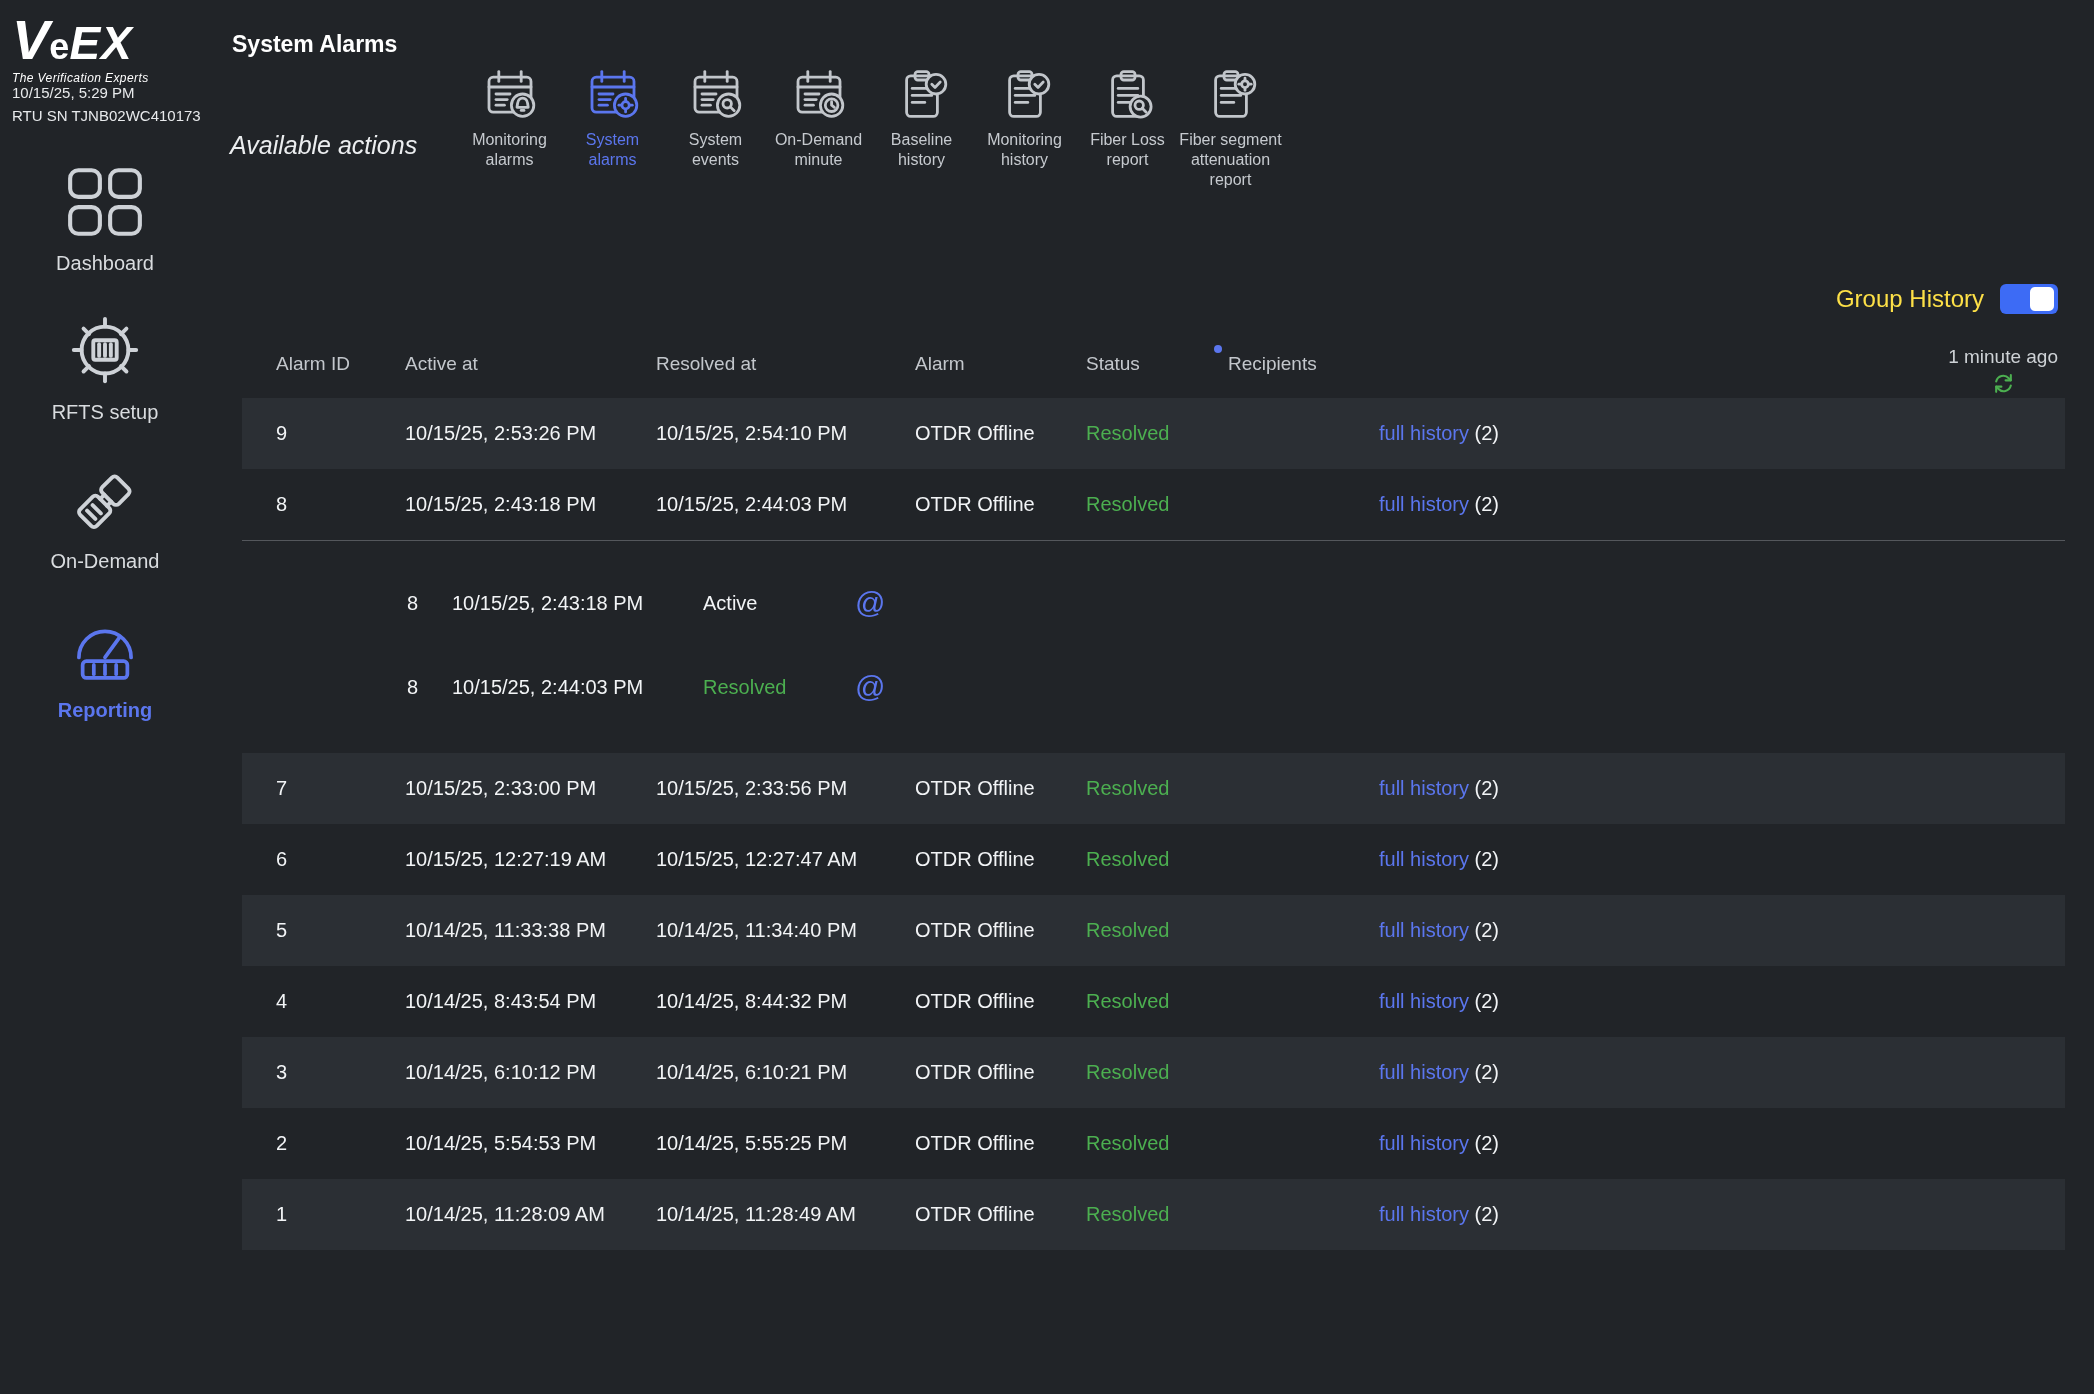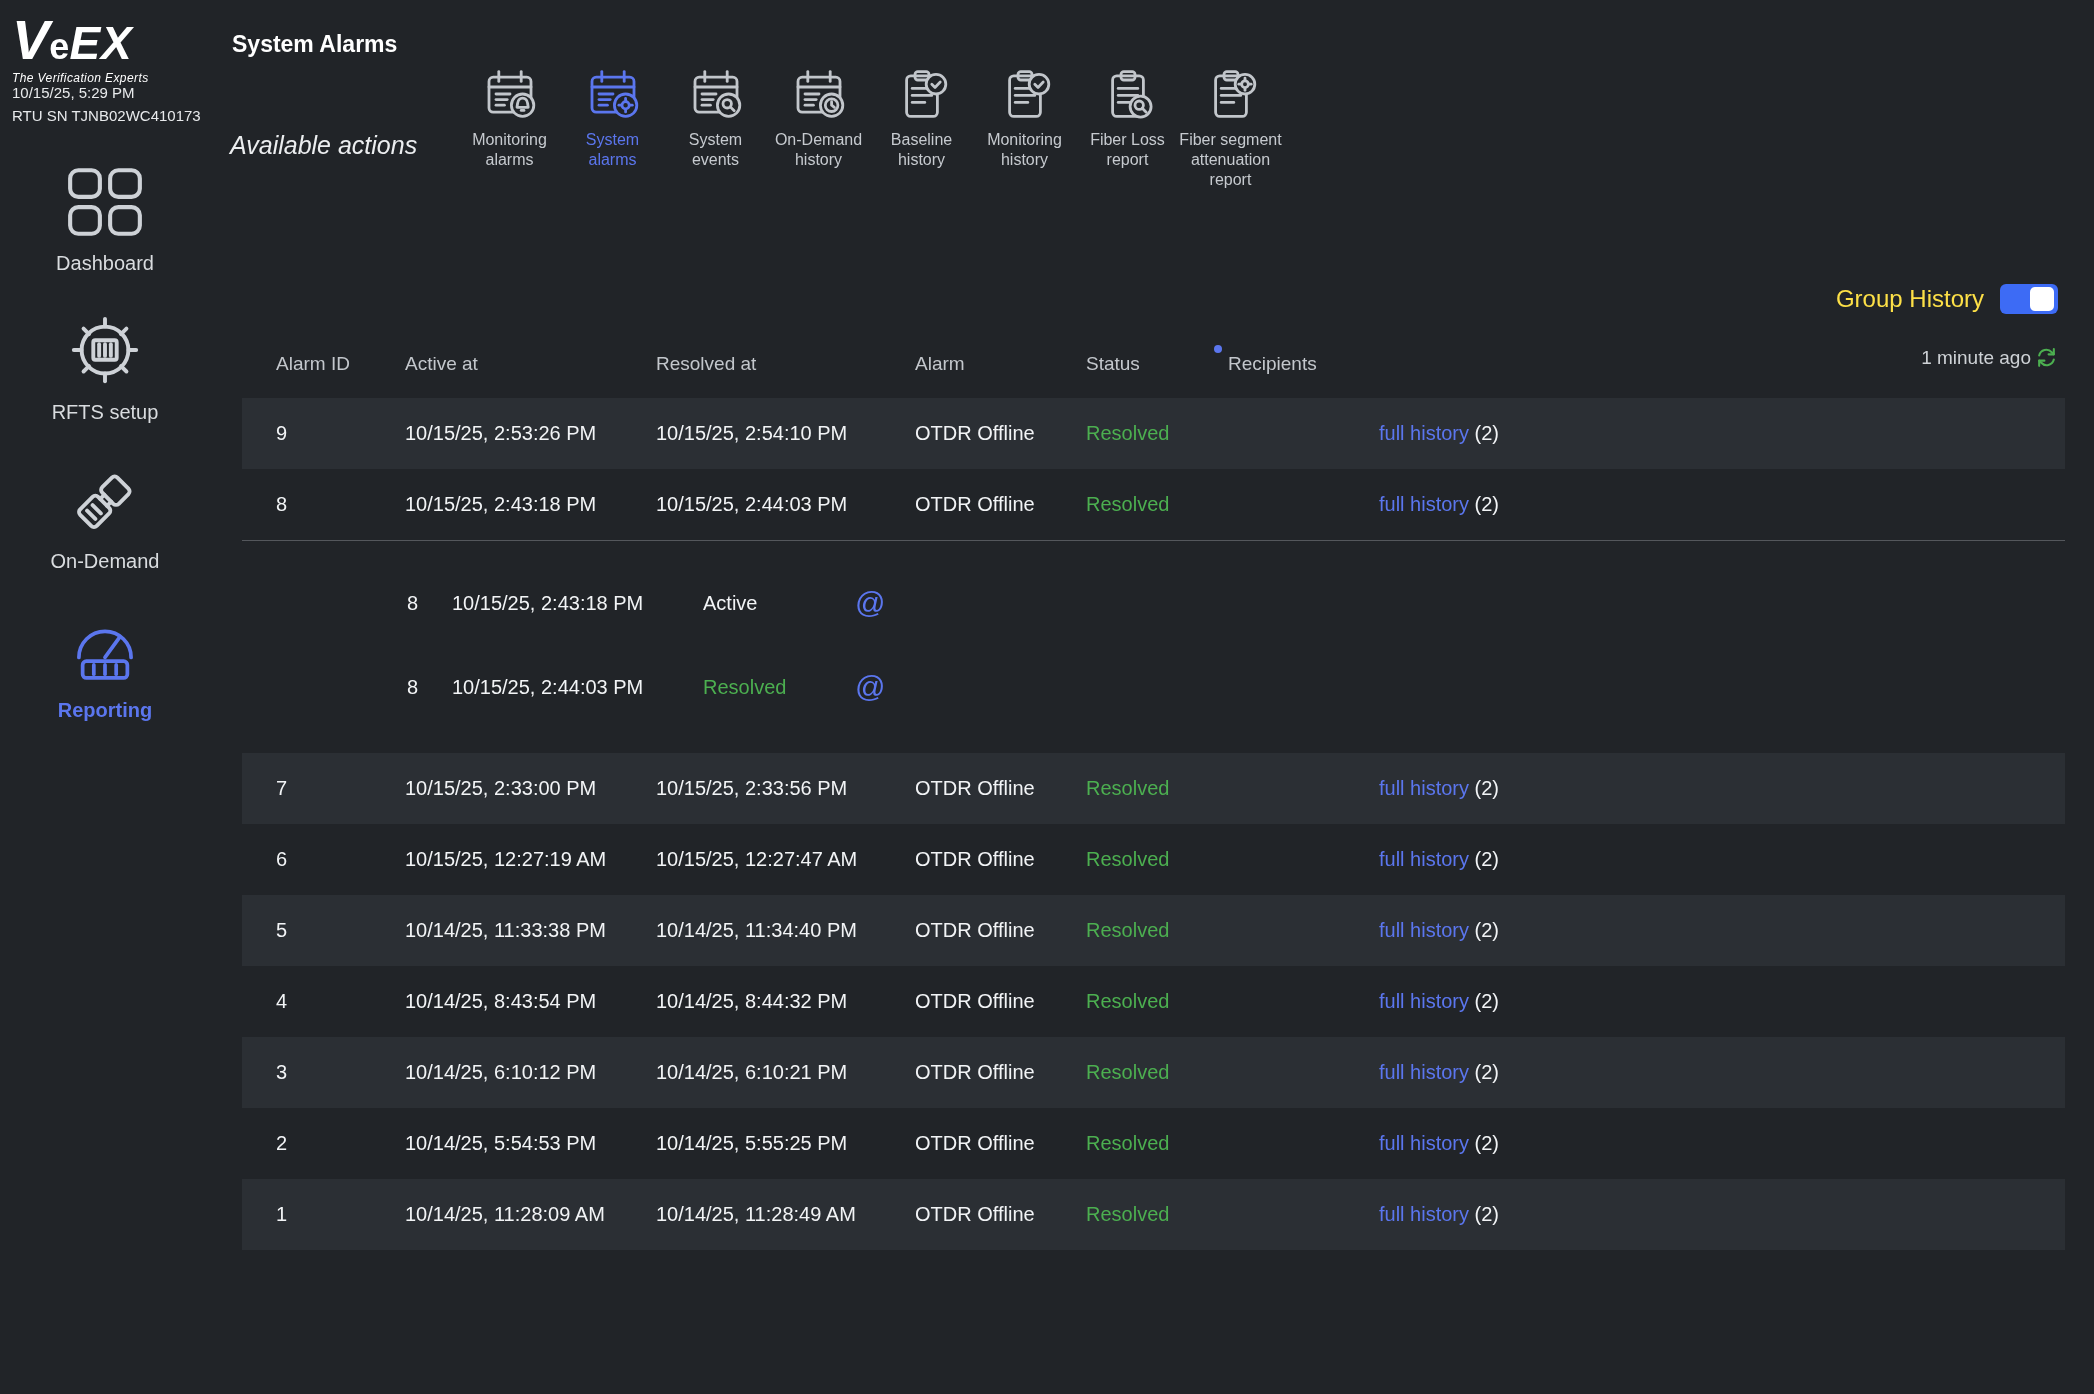--- a/index.html
+++ b/index.html
@@ -46,21 +46,21 @@
   .action{width:103px;display:flex;flex-direction:column;align-items:center;text-align:center;cursor:pointer;color:var(--icon);}
   .action svg{width:56px;height:56px;stroke:var(--icon);fill:none;stroke-width:2;stroke-linecap:round;stroke-linejoin:round;}
   .action .albl{margin-top:8px;font-size:16px;line-height:1.25;color:#c6cacf;}
   .action.active svg{stroke:var(--accent);}
   .action.active .albl{color:var(--accent);}
 
   .group-history{position:absolute;top:284px;right:36px;display:flex;align-items:center;gap:16px;font-size:24px;color:#fde047;}
   .toggle{width:58px;height:30px;border-radius:6px;background:var(--toggle);position:relative;cursor:pointer;}
   .toggle .knob{position:absolute;top:3px;right:4px;width:24px;height:24px;border-radius:5px;background:#fff;}
 
-  .refresh{position:absolute;top:346px;right:36px;display:flex;align-items:center;gap:4px;font-size:19px;color:#ced2d6;}
+  .refresh{position:absolute;top:346px;right:36px;display:flex;align-items:center;gap:4px;font-size:19px;color:#ced2d6;flex-direction:column;}
   .refresh svg{width:23px;height:23px;stroke:var(--green);fill:none;stroke-width:2;stroke-linecap:round;stroke-linejoin:round;}
 
   
   .table{position:absolute;left:30px;top:338px;width:1823px;}
   .thead,.row{display:grid;grid-template-columns:129px 251px 259px 171px 142px 1fr;padding-left:34px;align-items:center;}
   .thead{height:52px;font-size:19px;color:var(--muted);margin-bottom:8px;}
   .col-recipients{position:relative;}
   .dot{position:absolute;left:-14px;top:-8px;width:8px;height:8px;border-radius:50%;background:var(--accent);}
   .row{height:71px;font-size:20px;color:var(--text);}
   .row.striped{background:var(--stripe);}
@@ -231,21 +231,21 @@
       <div class="action">
         <svg>
             <use href="#i-cal-search"></use>
           </svg>
         <span class="albl">System events</span>
       </div>
       <div class="action">
         <svg>
             <use href="#i-cal-clock"></use>
           </svg>
-        <span class="albl">On-Demand history</span>
+        <span class="albl">On-Demand minute</span>
       </div>
       <div class="action">
         <svg>
             <use href="#i-clip-check"></use>
           </svg>
         <span class="albl">Baseline history</span>
       </div>
       <div class="action">
         <svg>
             <use href="#i-clip-check"></use>

